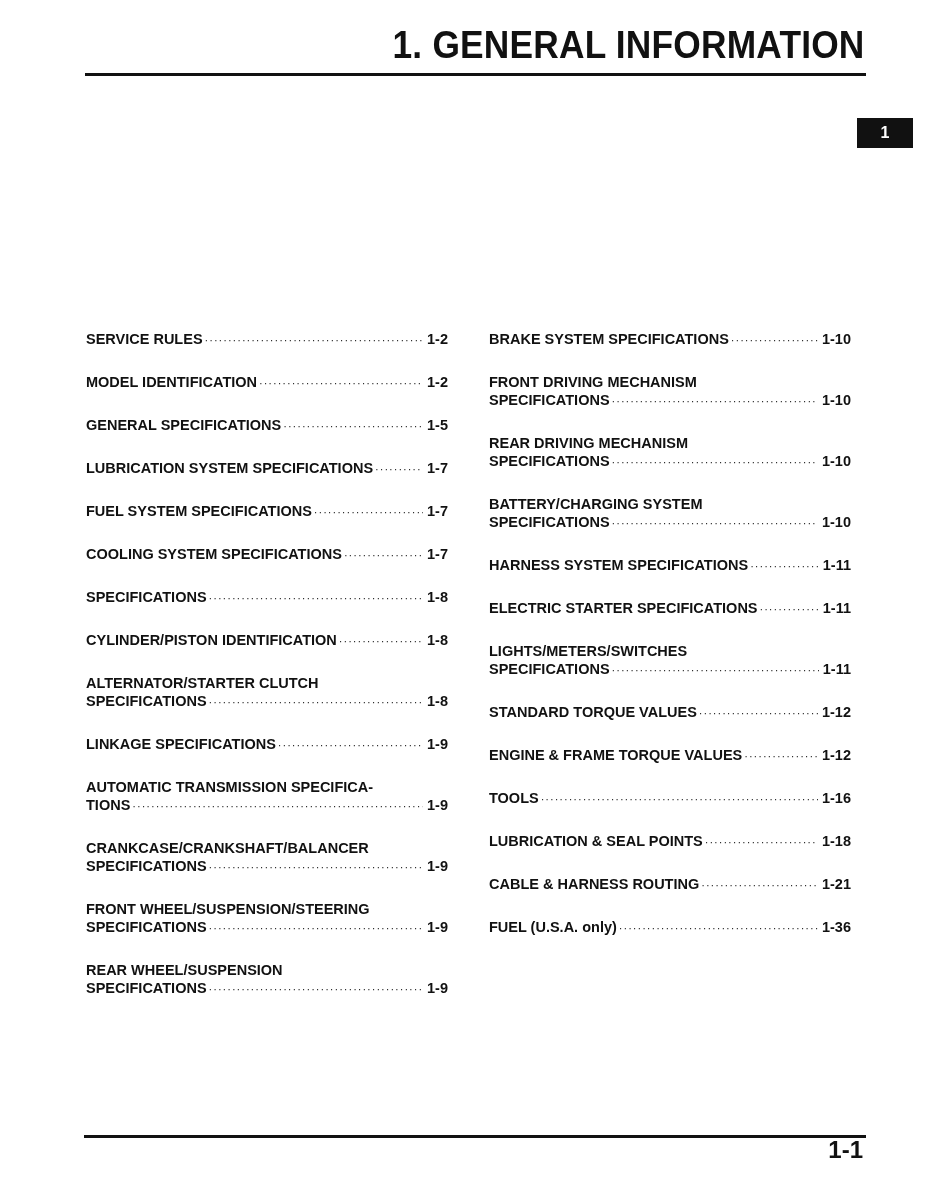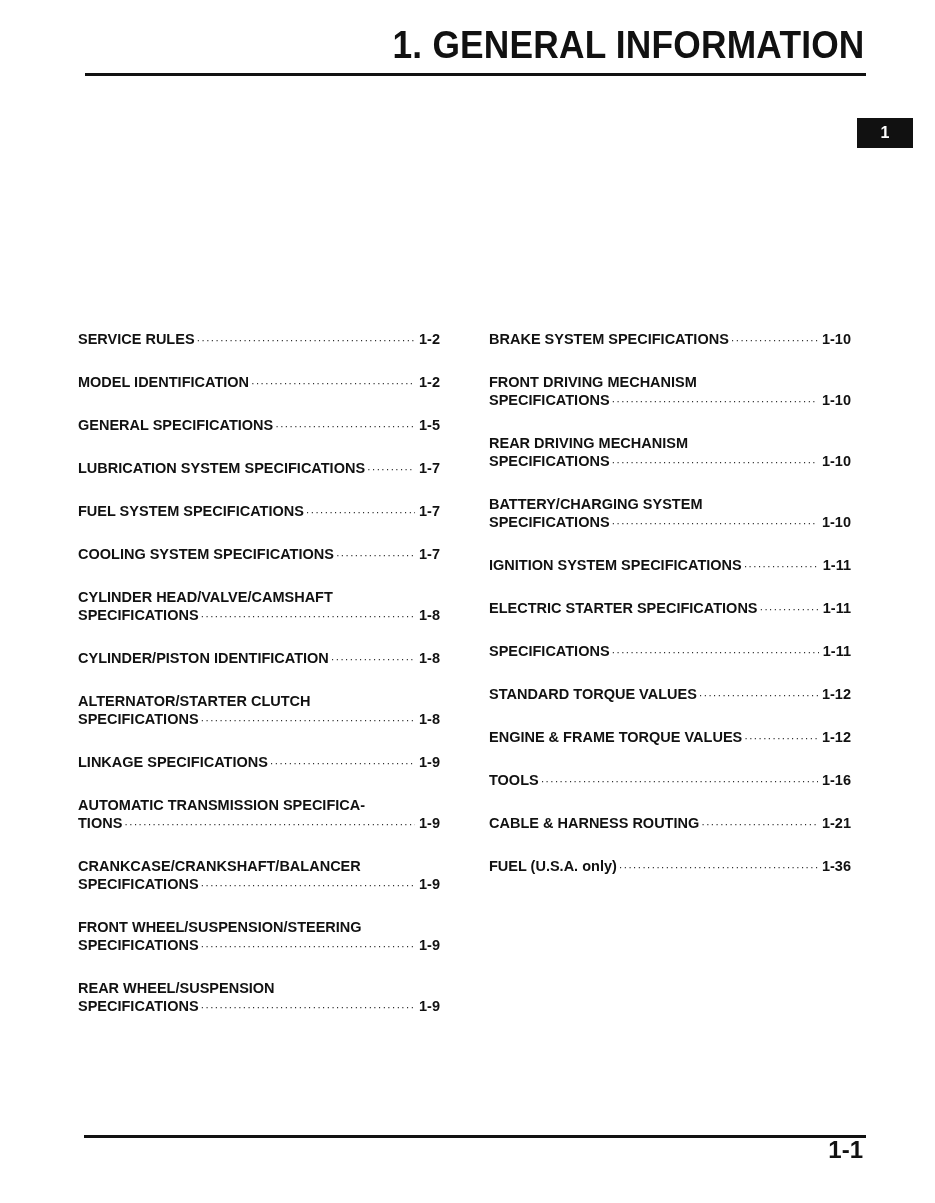--- a/index.html
+++ b/index.html
@@ -1,21 +1,21 @@
 <!DOCTYPE html>
 <html><head>
 <meta charset="utf-8">
 <style>
   html, body { margin: 0; padding: 0; background: #ffffff; }
   body { width: 935px; height: 1203px; position: relative; overflow: hidden; color: #111; font-family: "Liberation Sans", sans-serif; }
   .title { position: absolute; right: 70px; top: 24px; font-size: 38px; font-weight: bold; letter-spacing: 0.2px; color: #111; white-space: nowrap; transform: scaleX(0.93); transform-origin: right center; }
   .rule-top { position: absolute; left: 85px; top: 73px; width: 781px; height: 3px; background: #111; }
   .tab { position: absolute; left: 857px; top: 118px; width: 56px; height: 30px; background: #111; color: #fff; font-weight: bold; font-size: 16px; display: flex; align-items: center; justify-content: center; }
   .col { position: absolute; top: 330px; }
-  .col-left { left: 78px; width: 362px; }
+  .col-left { left: 86px; width: 362px; }
   .col-right { left: 489px; width: 362px; }
   .entry { font-size: 14.5px; font-weight: bold; line-height: 18px; margin-bottom: 24px; }
   .entry .line { display: flex; align-items: baseline; white-space: nowrap; }
   .entry .text { flex: 0 0 auto; }
   .entry .dots { flex: 1 1 auto; overflow: hidden; font-weight: normal; margin: 0 4px 0 2px; letter-spacing: 1px; font-size: 11px; color: #222; }
   .entry .dots::before { content: "································································································································"; }
   .entry .page { flex: 0 0 auto; }
   .rule-bottom { position: absolute; left: 84px; top: 1135px; width: 782px; height: 3px; background: #111; }
   .pagenum { position: absolute; right: 72px; top: 1136px; font-size: 24px; font-weight: bold; }
 </style>
@@ -63,21 +63,20 @@
       </div>
     </div>
     <div class="entry">
       <div class="line">
         <span class="text">COOLING SYSTEM SPECIFICATIONS</span>
         <span class="dots"></span>
         <span class="page">1-7</span>
       </div>
     </div>
     <div class="entry">
-      <div class="line">CYLINDER HEAD/VALVE/CAMSHAFT</div>
       <div class="line">
         <span class="text">SPECIFICATIONS</span>
         <span class="dots"></span>
         <span class="page">1-8</span>
       </div>
     </div>
     <div class="entry">
       <div class="line">
         <span class="text">CYLINDER/PISTON IDENTIFICATION</span>
         <span class="dots"></span>
@@ -159,33 +158,34 @@
     <div class="entry">
       <div class="line">BATTERY/CHARGING SYSTEM</div>
       <div class="line">
         <span class="text">SPECIFICATIONS</span>
         <span class="dots"></span>
         <span class="page">1-10</span>
       </div>
     </div>
     <div class="entry">
       <div class="line">
-        <span class="text">IGNITION SYSTEM SPECIFICATIONS</span>
+        <span class="text">HARNESS SYSTEM SPECIFICATIONS</span>
         <span class="dots"></span>
         <span class="page">1-11</span>
       </div>
     </div>
     <div class="entry">
       <div class="line">
         <span class="text">ELECTRIC STARTER SPECIFICATIONS</span>
         <span class="dots"></span>
         <span class="page">1-11</span>
       </div>
     </div>
     <div class="entry">
+      <div class="line">LIGHTS/METERS/SWITCHES</div>
       <div class="line">
         <span class="text">SPECIFICATIONS</span>
         <span class="dots"></span>
         <span class="page">1-11</span>
       </div>
     </div>
     <div class="entry">
       <div class="line">
         <span class="text">STANDARD TORQUE VALUES</span>
         <span class="dots"></span>
@@ -197,20 +197,27 @@
         <span class="text">ENGINE &amp; FRAME TORQUE VALUES</span>
         <span class="dots"></span>
         <span class="page">1-12</span>
       </div>
     </div>
     <div class="entry">
       <div class="line">
         <span class="text">TOOLS</span>
         <span class="dots"></span>
         <span class="page">1-16</span>
+      </div>
+    </div>
+    <div class="entry">
+      <div class="line">
+        <span class="text">LUBRICATION &amp; SEAL POINTS</span>
+        <span class="dots"></span>
+        <span class="page">1-18</span>
       </div>
     </div>
     <div class="entry">
       <div class="line">
         <span class="text">CABLE &amp; HARNESS ROUTING</span>
         <span class="dots"></span>
         <span class="page">1-21</span>
       </div>
     </div>
     <div class="entry">

